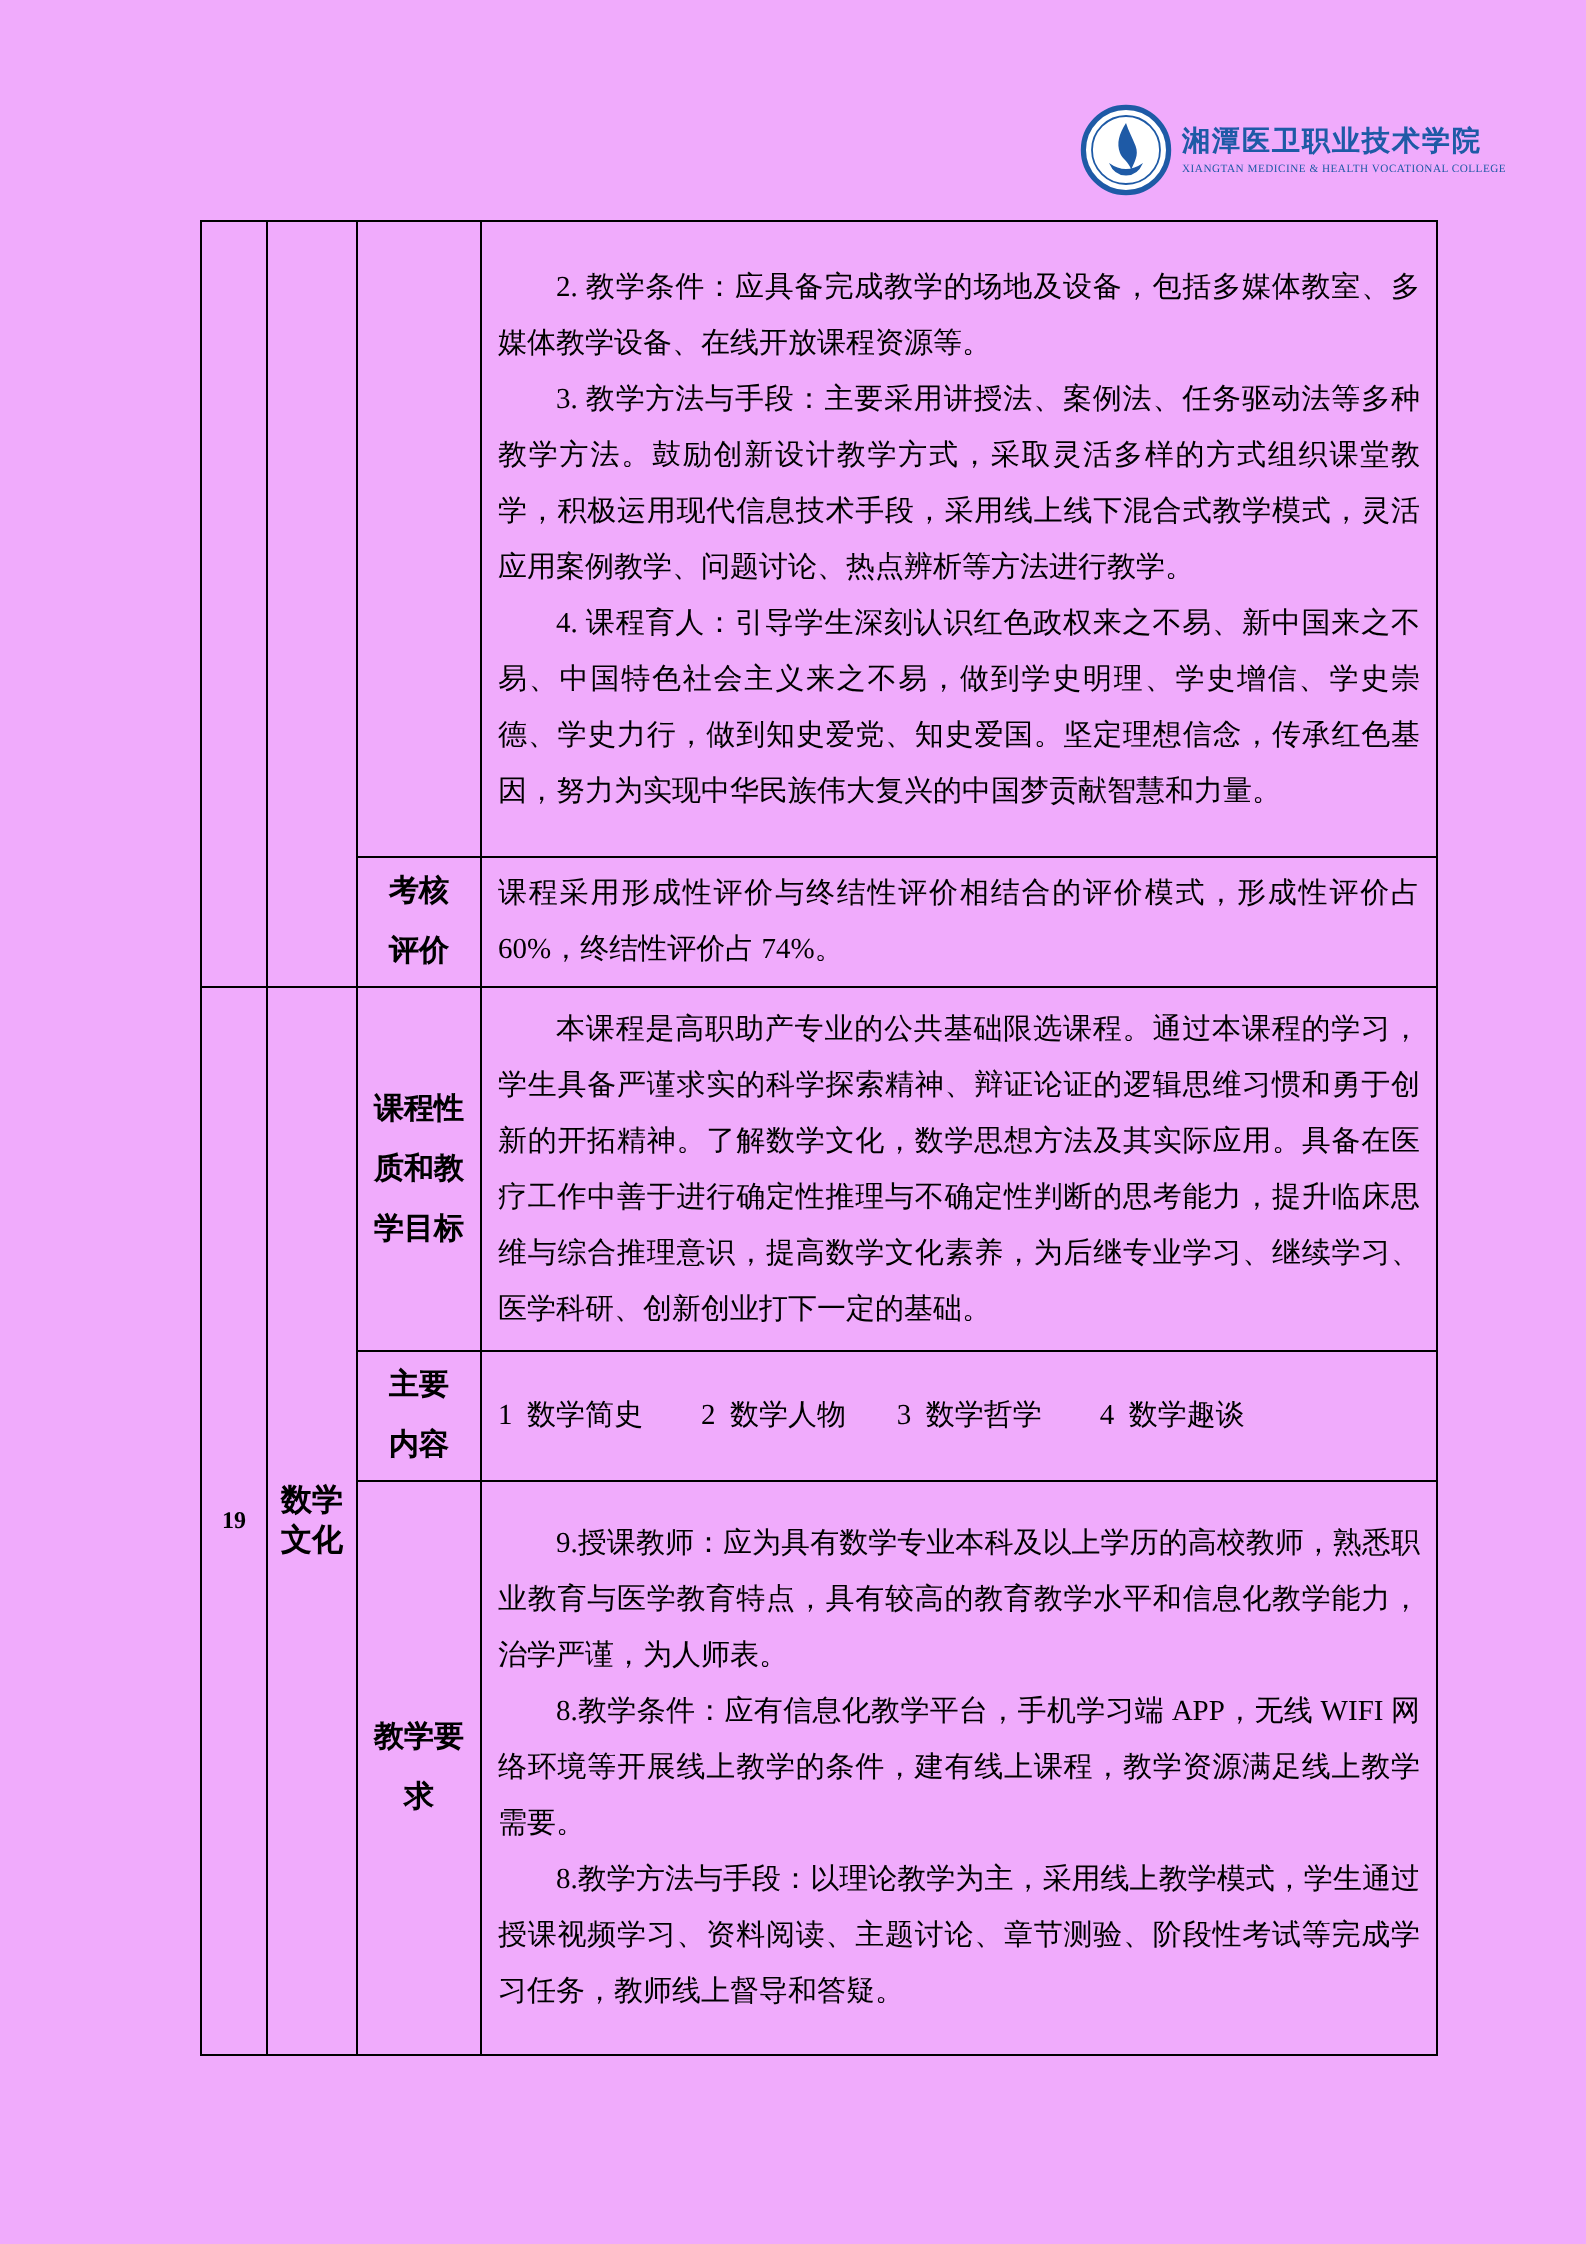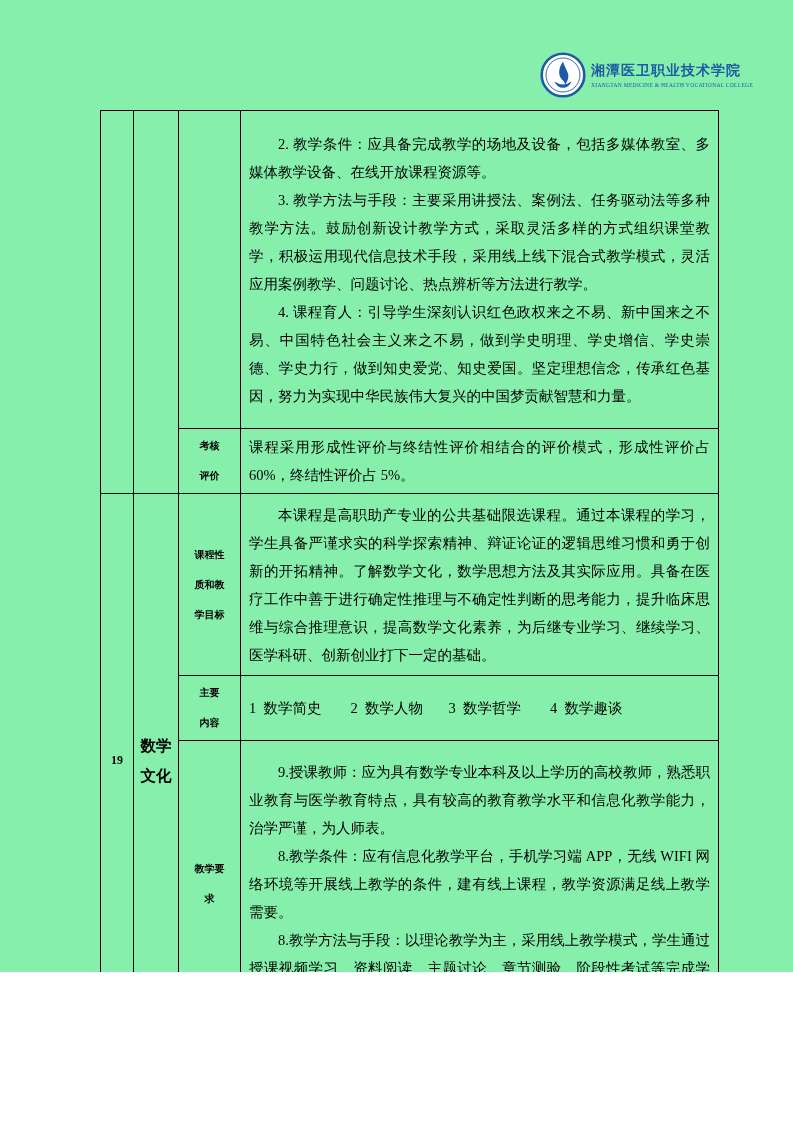--- a/index.html
+++ b/index.html
@@ -1,43 +1,43 @@
 <!DOCTYPE html>
 <html><head>
 <meta charset="utf-8">
 <style>
   html,body{margin:0;padding:0;background:#ffffff;}
   .page{
-    position:relative;width:793px;height:972px;background:#86efac;overflow:hidden;
+    position:relative;width:793px;height:1122px;background:#f0abfc;overflow:hidden;
     font-family:"Liberation Serif","DejaVu Serif",serif;color:#000;
   }
   
   .logo{position:absolute;top:52px;left:540px;display:flex;align-items:center;gap:5px;}
   .emblem{width:46px;height:46px;flex:0 0 auto;}
   .logo-text{display:flex;flex-direction:column;justify-content:center;}
   .logo-cn{font-size:14px;font-weight:bold;color:#1e5aa6;letter-spacing:1px;white-space:nowrap;}
   .logo-en{font-size:5.6px;color:#1e5aa6;letter-spacing:0.25px;margin-top:2px;white-space:nowrap;}
   
   table.syllabus{
     position:absolute;top:110px;left:100px;width:618px;
     border-collapse:collapse;table-layout:fixed;
   }
   table.syllabus td{border:1px solid #000;vertical-align:middle;overflow:hidden;}
   col.c1{width:33px;} col.c2{width:45px;} col.c3{width:62px;} col.c4{width:478px;}
   td.content{padding:4px 8px;text-align:justify;}
   .para{font-size:14.5px;line-height:28px;text-indent:2em;margin:0;}
   .para.noindent{text-indent:0;}
   .prewrap{white-space:pre-wrap;}
   td.labelcell{
-    text-align:center;font-weight:bold;font-size:10px;line-height:30px;
+    text-align:center;font-weight:bold;font-size:15px;line-height:30px;
     white-space:pre-line;padding:2px 4px;
   }
   td.numcell{text-align:center;font-weight:bold;font-size:12px;padding:2px;}
   td.coursecell{
-    text-align:center;font-weight:bold;font-size:15.5px;line-height:30px;
+    text-align:center;font-weight:bold;font-size:15.5px;line-height:20px;
     white-space:pre-line;padding:2px;
   }
   tr.r1{height:318px;} tr.r2{height:62px;} tr.r3{height:182px;}
   tr.r4{height:61px;} tr.r5{height:287px;}
   
   .pagenum{position:absolute;top:1031px;left:0;width:100%;text-align:center;font-size:13.5px;}
 </style>
 </head>
 <body>
 
@@ -73,21 +73,21 @@
         <td class="content">
           <p class="para">2. 教学条件：应具备完成教学的场地及设备，包括多媒体教室、多媒体教学设备、在线开放课程资源等。</p>
           <p class="para">3. 教学方法与手段：主要采用讲授法、案例法、任务驱动法等多种教学方法。鼓励创新设计教学方式，采取灵活多样的方式组织课堂教学，积极运用现代信息技术手段，采用线上线下混合式教学模式，灵活应用案例教学、问题讨论、热点辨析等方法进行教学。</p>
           <p class="para">4. 课程育人：引导学生深刻认识红色政权来之不易、新中国来之不易、中国特色社会主义来之不易，做到学史明理、学史增信、学史崇德、学史力行，做到知史爱党、知史爱国。坚定理想信念，传承红色基因，努力为实现中华民族伟大复兴的中国梦贡献智慧和力量。</p>
         </td>
       </tr>
       <tr class="r2">
         <td class="labelcell">考核
 评价</td>
         <td class="content">
-          <p class="para noindent">课程采用形成性评价与终结性评价相结合的评价模式，形成性评价占60%，终结性评价占 5%。</p>
+          <p class="para noindent">课程采用形成性评价与终结性评价相结合的评价模式，形成性评价占60%，终结性评价占 74%。</p>
         </td>
       </tr>
       <tr class="r3">
         <td class="numcell" rowspan="3">19</td>
         <td class="coursecell" rowspan="3">数学
 文化</td>
         <td class="labelcell">课程性
 质和教
 学目标</td>
         <td class="content">

